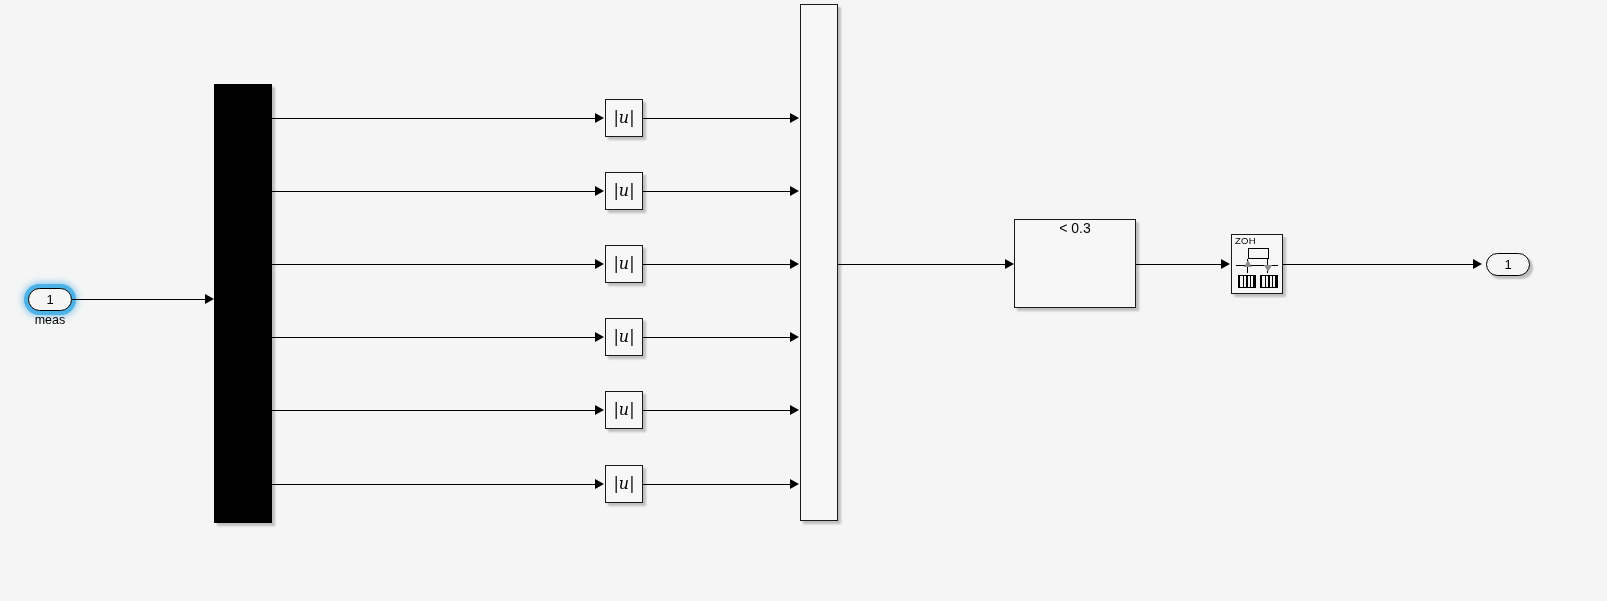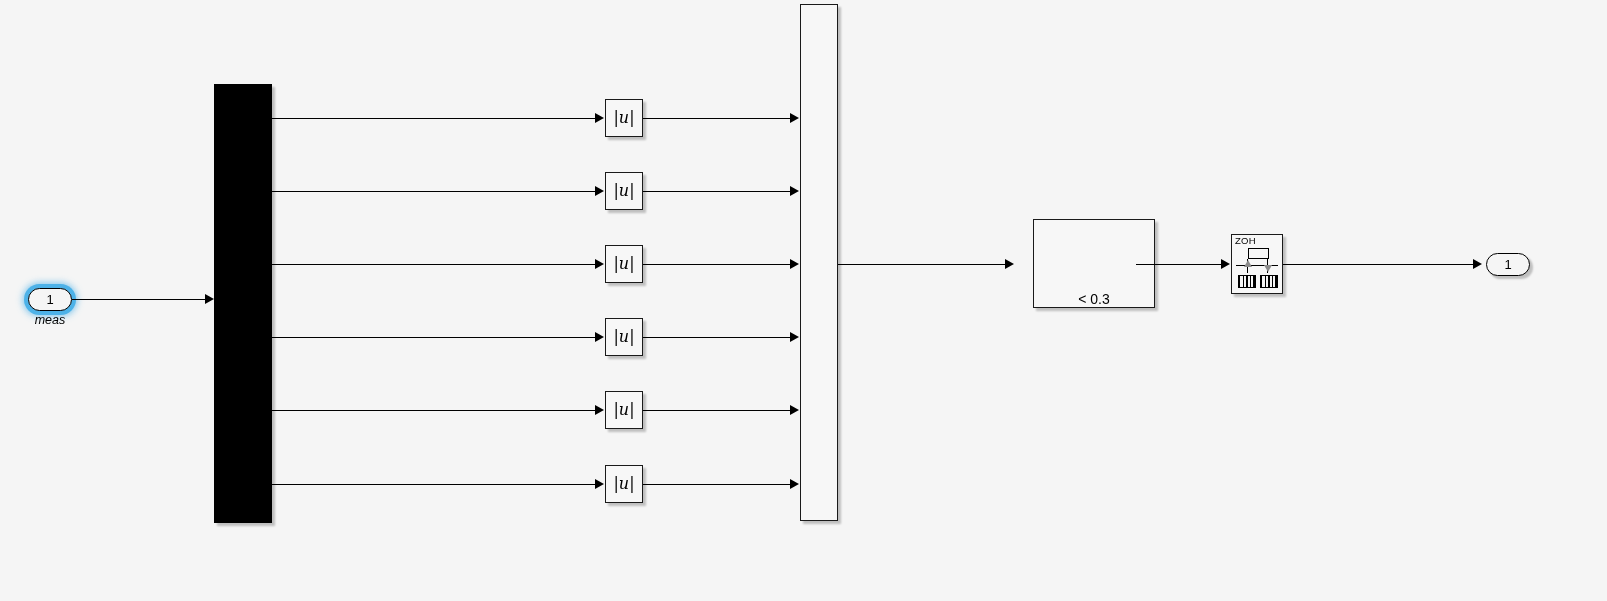--- a/index.html
+++ b/index.html
@@ -106,25 +106,24 @@
     font-family: "Liberation Sans", sans-serif;
   }
 
   
   .compare-block {
     position: absolute;
     border: 1.6px solid #1a1a1a;
     background: #f7f7f7;
     box-sizing: border-box;
     display: flex;
-    align-items: flex-end;
+    align-items: flex-start;
     justify-content: center;
     font-size: 14px;
     color: #000;
-    margin-left: 19px;
   }
 
   
   .zoh-block {
     position: absolute;
     border: 1.6px solid #1a1a1a;
     background: #f7f7f7;
     box-sizing: border-box;
   }
   .zoh-label {
@@ -186,21 +185,21 @@
   }
 </style>
 </head>
 <body>
 
 <div id="canvas">
 
   <div class="port port-selected" style="left:28px; top:288px;">
     <span>1</span>
   </div>
-  <div class="port-label" style="left:28px; top:313px; width:44px;font-style:italic;">meas</div>
+  <div class="port-label" style="left:28px; top:313px; width:44px;">meas</div>
 
   <div class="wire" style="left:72px; top:299px; width:136px;"></div>
   <div class="arrow" style="left:205px; top:294px;"></div>
 
   <div class="demux shadowed" style="left:214px; top:84px; width:56px; height:437px;"></div>
 
   <div class="wire" style="left:270px; top:118px; width:327px;"></div>
   <div class="arrow" style="left:595px; top:113px;"></div>
   <div class="abs-block shadowed" style="left:605px; top:99px;">
     <span class="glyph">|u|</span>

